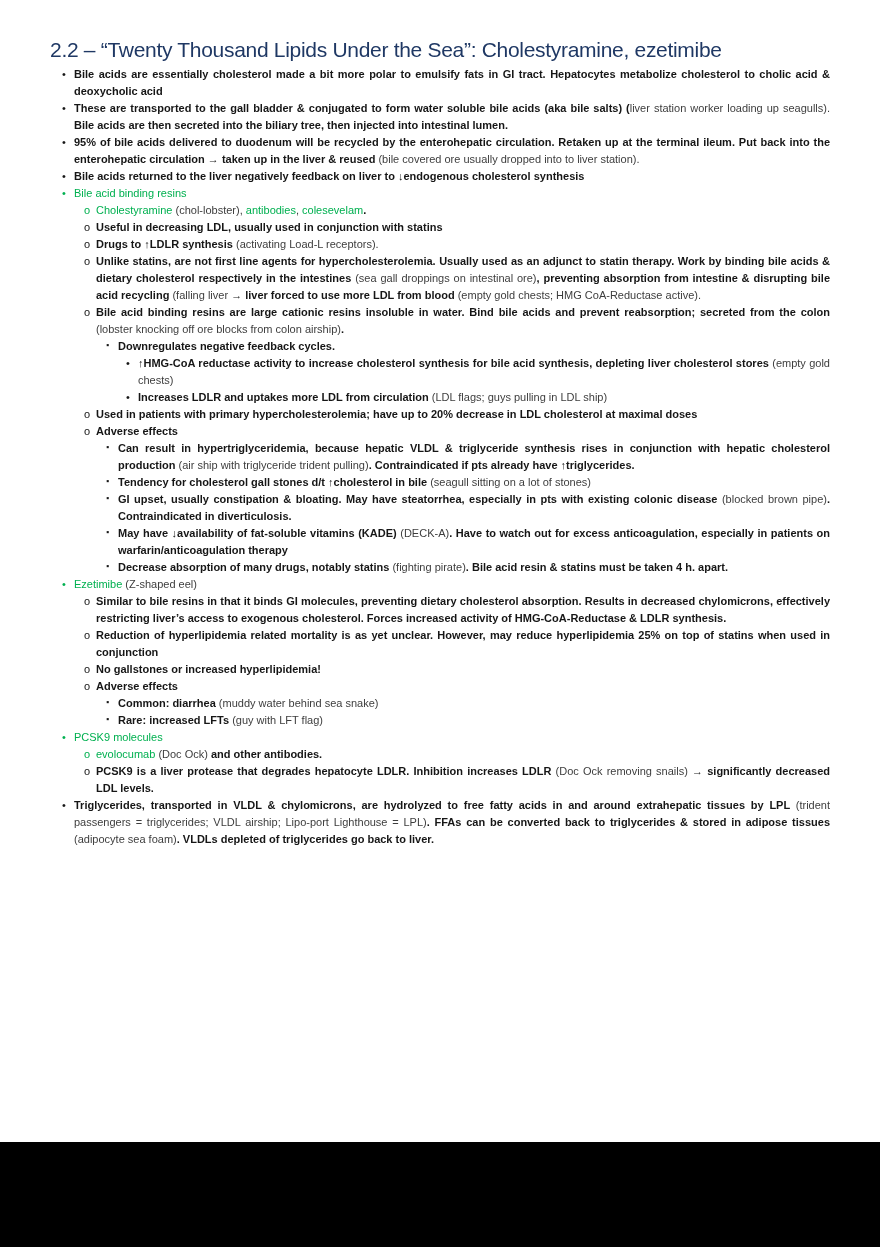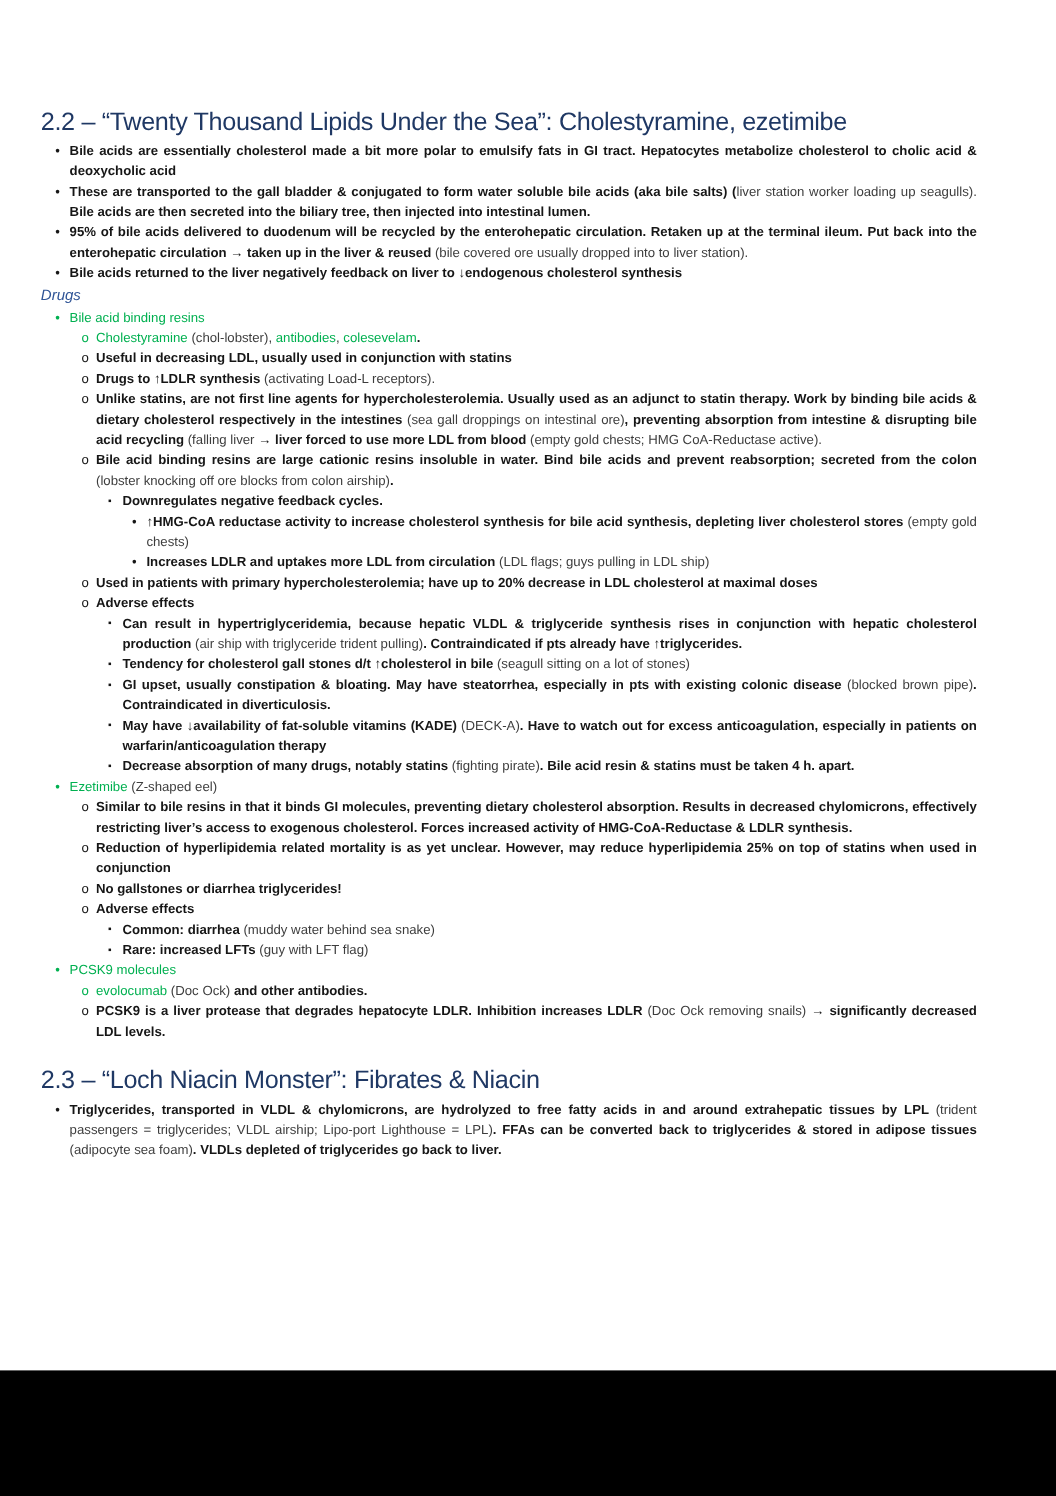--- a/index.html
+++ b/index.html
@@ -2,21 +2,21 @@
 <html><head>
 <meta charset="utf-8">
 <style>
   html,body{margin:0;padding:0}
   body{
     width:880px;height:1247px;position:relative;overflow:hidden;
     background:#ffffff;
     font-family:"Liberation Sans",sans-serif;
   }
   #doc{
-    position:absolute;top:0;left:34px;width:780px;padding-top:90px;
+    position:absolute;top:0;left:50px;width:780px;padding-top:38px;
   }
   .heading{
     font-size:21px;line-height:24px;font-weight:400;letter-spacing:-0.3px;
     color:#1F3864;margin:0 0 4px 0;
   }
   .heading.second{margin-top:20px;}
   .subheading{
     font-style:italic;color:#2F5496;font-size:12.5px;line-height:15px;
     margin:2px 0 3px 0;font-weight:400;
   }
@@ -51,21 +51,20 @@
       <div class="content"><span class="seg-b">These are transported to the gall bladder &amp; conjugated to form water soluble bile acids (aka bile salts) (</span><span class="seg-r">liver station worker loading up seagulls). </span><span class="seg-b">Bile acids are then secreted into the biliary tree, then injected into intestinal lumen.</span></div>
     </div>
     <div class="bullet l1">
       <span class="marker m1">•</span>
       <div class="content"><span class="seg-b">95% of bile acids delivered to duodenum will be recycled by the enterohepatic circulation. Retaken up at the terminal ileum. Put back into the enterohepatic circulation → taken up in the liver &amp; reused </span><span class="seg-r">(bile covered ore usually dropped into to liver station).</span></div>
     </div>
     <div class="bullet l1">
       <span class="marker m1">•</span>
       <div class="content"><span class="seg-b">Bile acids returned to the liver negatively feedback on liver to ↓endogenous cholesterol synthesis</span></div>
     </div>
-    <div class="subheading">Drugs</div>
     <div class="bullet l1">
       <span class="marker m1 green">•</span>
       <div class="content"><span class="seg-g">Bile acid binding resins</span></div>
     </div>
     <div class="bullet l2">
       <span class="marker m2 green">o</span>
       <div class="content"><span class="seg-g">Cholestyramine </span><span class="seg-r">(chol-lobster), </span><span class="seg-g">antibodies</span><span class="seg-r">, </span><span class="seg-g">colesevelam</span><span class="seg-b">.</span></div>
     </div>
     <div class="bullet l2">
       <span class="marker m2">o</span>
@@ -130,21 +129,21 @@
     <div class="bullet l2">
       <span class="marker m2">o</span>
       <div class="content"><span class="seg-b">Similar to bile resins in that it binds GI molecules, preventing dietary cholesterol absorption. Results in decreased chylomicrons, effectively restricting liver’s access to exogenous cholesterol. Forces increased activity of HMG-CoA-Reductase &amp; LDLR synthesis.</span></div>
     </div>
     <div class="bullet l2">
       <span class="marker m2">o</span>
       <div class="content"><span class="seg-b">Reduction of hyperlipidemia related mortality is as yet unclear. However, may reduce hyperlipidemia 25% on top of statins when used in conjunction</span></div>
     </div>
     <div class="bullet l2">
       <span class="marker m2">o</span>
-      <div class="content"><span class="seg-b">No gallstones or diarrhea triglycerides!</span></div>
+      <div class="content"><span class="seg-b">No gallstones or increased hyperlipidemia!</span></div>
     </div>
     <div class="bullet l2">
       <span class="marker m2">o</span>
       <div class="content"><span class="seg-b">Adverse effects</span></div>
     </div>
     <div class="bullet l3">
       <span class="marker m3">▪</span>
       <div class="content"><span class="seg-b">Common: diarrhea </span><span class="seg-r">(muddy water behind sea snake)</span></div>
     </div>
     <div class="bullet l3">
@@ -156,19 +155,18 @@
       <div class="content"><span class="seg-g">PCSK9 molecules</span></div>
     </div>
     <div class="bullet l2">
       <span class="marker m2 green">o</span>
       <div class="content"><span class="seg-g">evolocumab </span><span class="seg-r">(Doc Ock) </span><span class="seg-b">and other antibodies.</span></div>
     </div>
     <div class="bullet l2">
       <span class="marker m2">o</span>
       <div class="content"><span class="seg-b">PCSK9 is a liver protease that degrades hepatocyte LDLR. Inhibition increases LDLR </span><span class="seg-r">(Doc Ock removing snails) </span><span class="seg-b">→ significantly decreased LDL levels.</span></div>
     </div>
-    <div class="heading second">2.3 – “Loch Niacin Monster”: Fibrates &amp; Niacin</div>
     <div class="bullet l1">
       <span class="marker m1">•</span>
       <div class="content"><span class="seg-b">Triglycerides, transported in VLDL &amp; chylomicrons, are hydrolyzed to free fatty acids in and around extrahepatic tissues by LPL </span><span class="seg-r">(trident passengers = triglycerides; VLDL airship; Lipo-port Lighthouse = LPL)</span><span class="seg-b">. FFAs can be converted back to triglycerides &amp; stored in adipose tissues </span><span class="seg-r">(adipocyte sea foam)</span><span class="seg-b">. VLDLs depleted of triglycerides go back to liver.</span></div>
     </div>
   </div>
 <div class="footer-bar"></div>
 
 </body></html>

